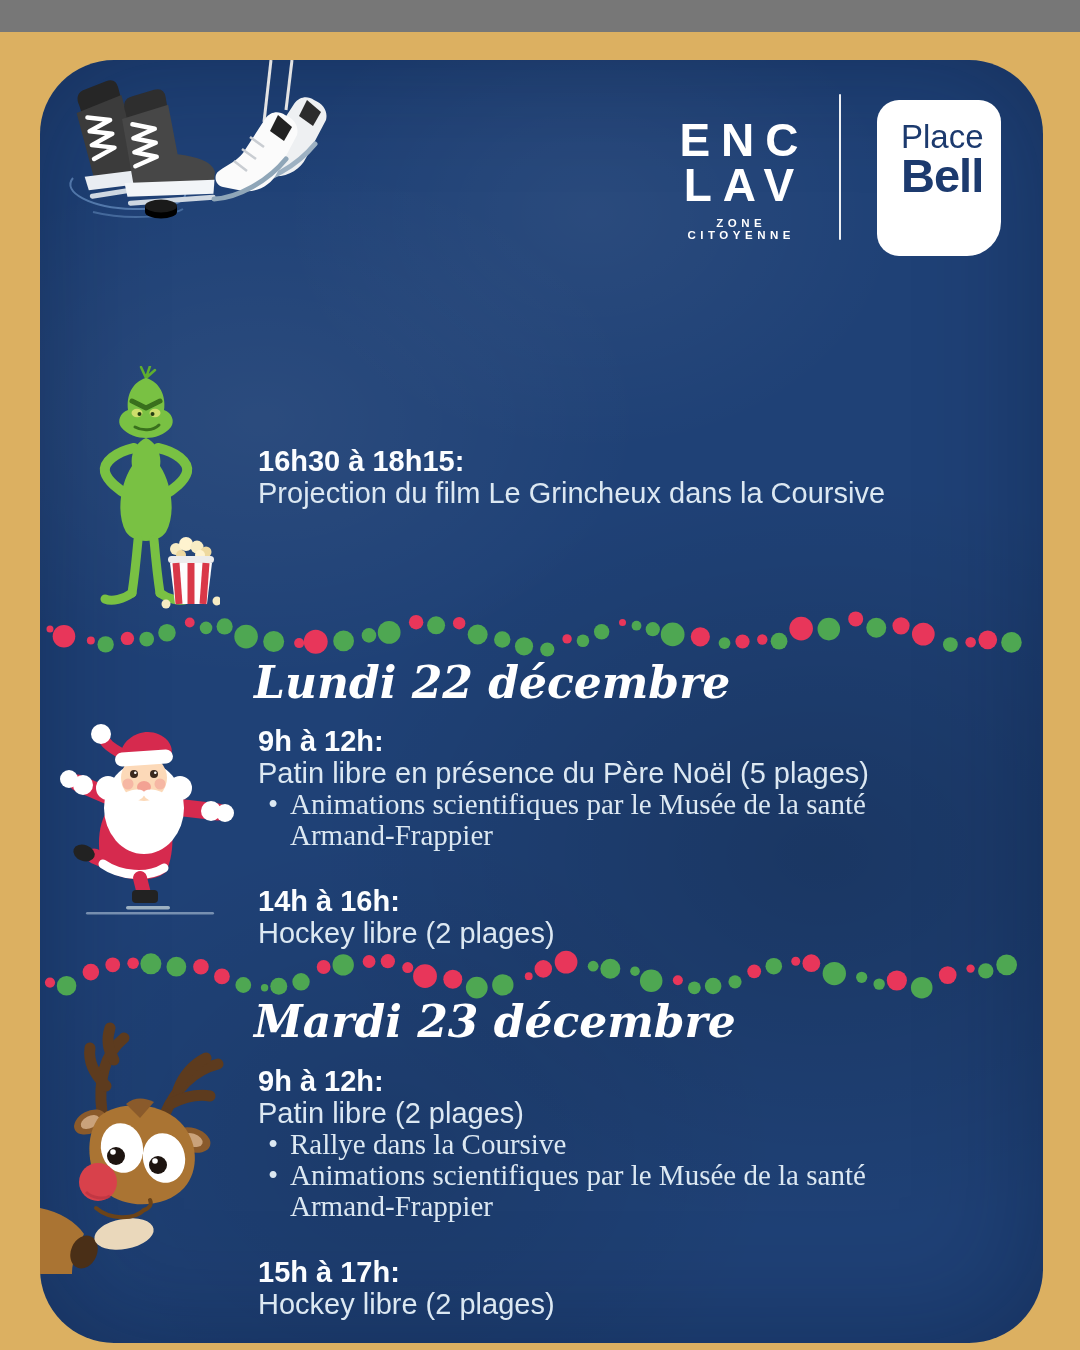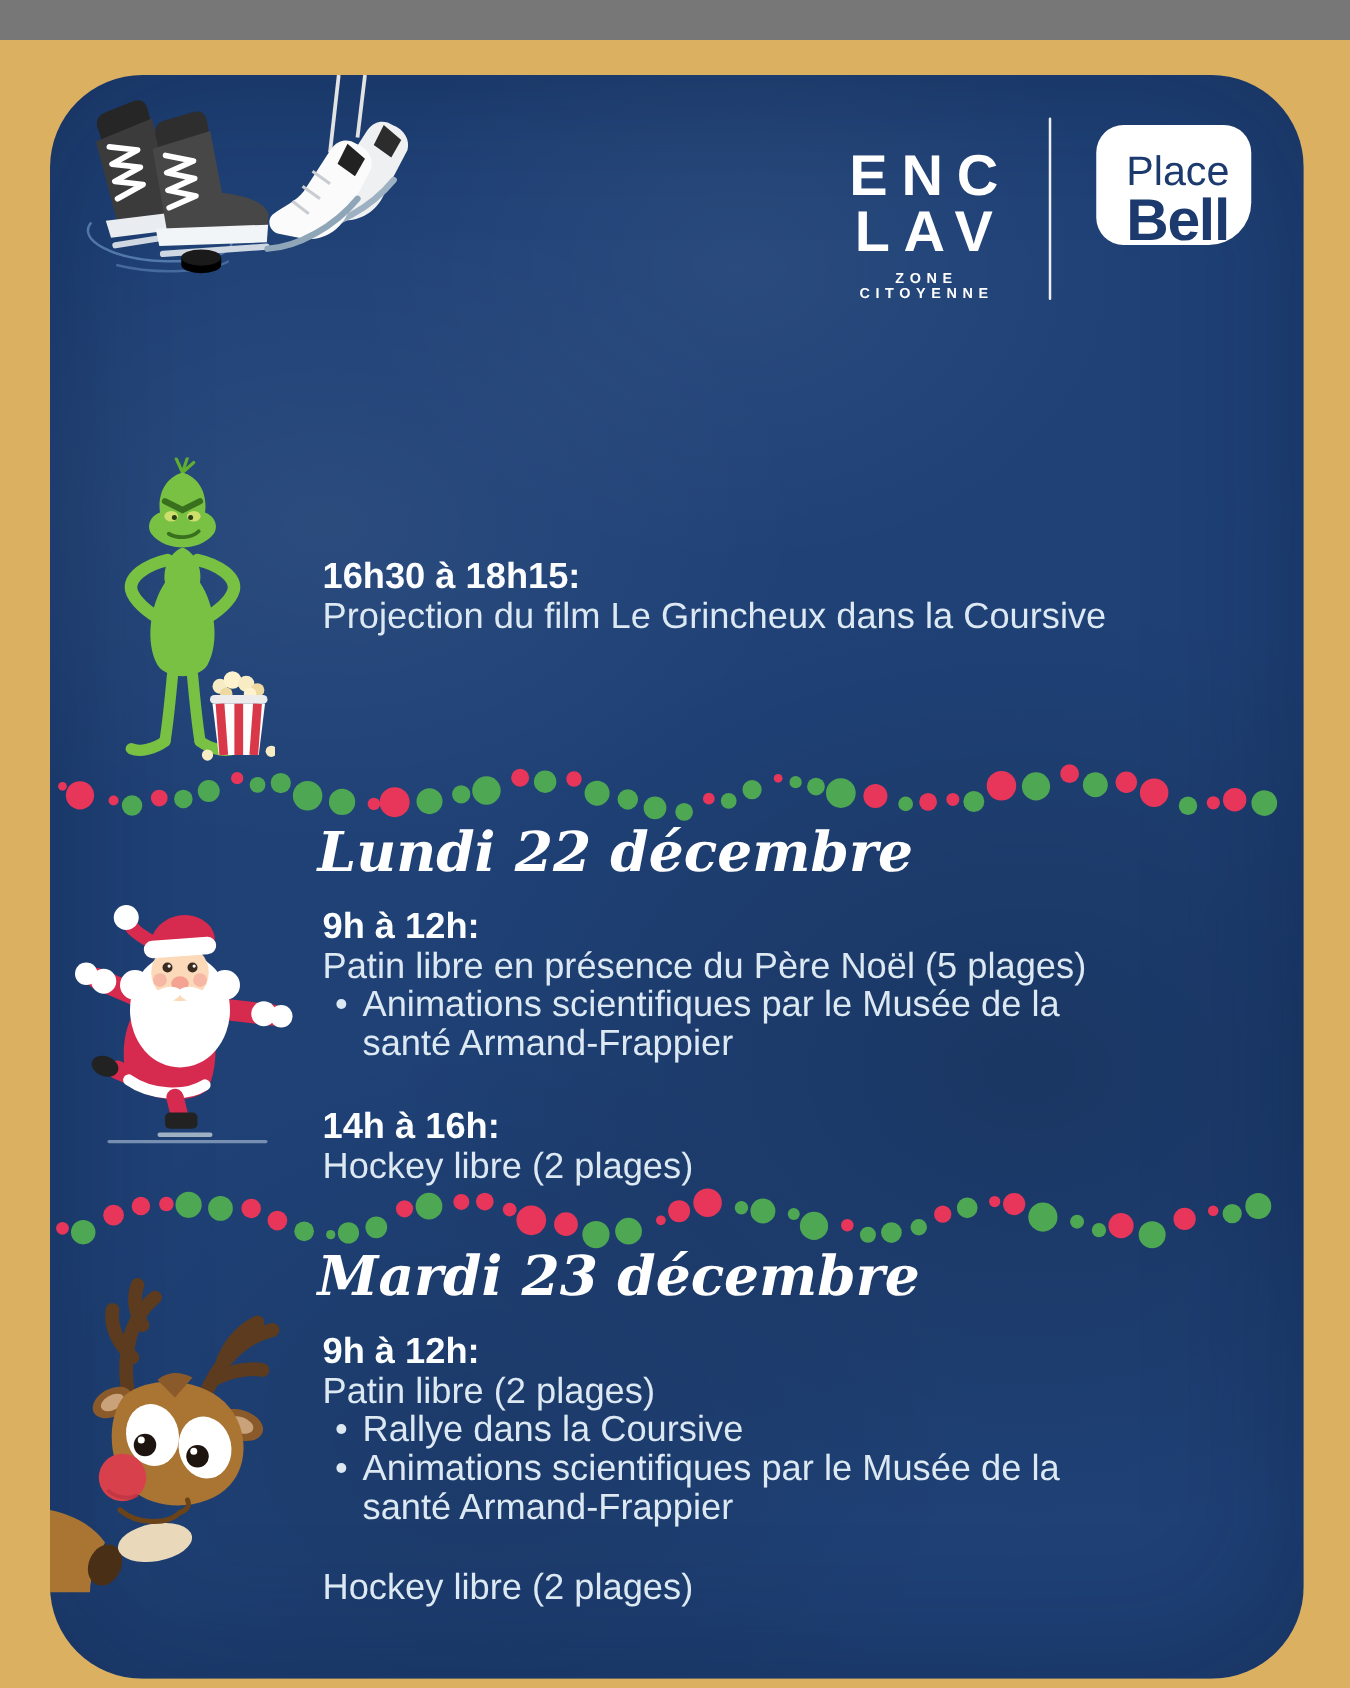--- a/index.html
+++ b/index.html
@@ -17,36 +17,36 @@
       radial-gradient(ellipse 520px 400px at 55% 12%, rgba(255,255,255,.05), transparent 60%),
       radial-gradient(ellipse 600px 500px at 35% 85%, rgba(0,0,0,.10), transparent 65%),
       var(--card-blue,#1f4176);
     box-shadow: inset 0 0 120px rgba(6,18,45,.35);
   }
   
   .enclav{position:absolute;left:666px;top:86px;width:146px;text-align:center;color:#fff;}
   .enclav-line{font-size:46px;font-weight:800;letter-spacing:11px;margin-right:-11px;line-height:45px;}
   .enclav-sub{font-size:11.5px;font-weight:bold;letter-spacing:4.5px;margin-right:-4.5px;margin-top:9px;text-align:center;}
   .logo-divider{position:absolute;left:839px;top:62px;width:2px;height:146px;background:rgba(255,255,255,.92);border-radius:1px;}
-  .placebell{position:absolute;left:877px;top:68px;width:124px;height:96px;background:#fff;
+  .placebell{position:absolute;left:877px;top:68px;width:124px;height:156px;background:#fff;
     border-radius:22px 22px 34px 22px;box-sizing:border-box;padding:20px 0 0 24px;}
   .pb1{font-size:33px;line-height:33px;color:var(--bell-navy,#1c3a6e);letter-spacing:0;}
   .pb2{font-size:47px;line-height:46px;font-weight:bold;color:var(--bell-navy,#1c3a6e);letter-spacing:-1px;}
   
   .title{position:absolute;left:0;right:0;top:240px;text-align:center;
     font-size:66px;font-weight:bold;color:#ffffff;letter-spacing:-1px;}
   
   .date{position:absolute;left:254px;font-family:"DejaVu Serif",serif;font-style:italic;font-weight:bold;
     font-size:44px;color:#ffffff;letter-spacing:0;}
   .date.d1{top:341px;} .date.d2{top:625px;} .date.d3{top:964px;}
   .events{position:absolute;left:258px;width:772px;}
   .events.e1{top:412px;} .events.e2{top:692px;} .events.e3{top:1032px;}
   .time{font-size:29px;font-weight:bold;color:#fbfdff;line-height:34px;}
   .desc{font-size:29px;color:var(--text-light,#dce8f2);line-height:31px;}
-  .bullets{margin:0;padding:0;list-style:none;max-width:652px;}
+  .bullets{margin:0;padding:0;list-style:none;max-width:652px;font-family:Liberation Serif, serif;}
   .bullets li{position:relative;padding-left:32px;font-size:29px;color:var(--text-light,#dce8f2);line-height:31px;}
   .bullets li::before{content:"\2022";position:absolute;left:10px;top:0;color:var(--text-light,#dce8f2);}
   .event + .event{margin-top:21px;}
   .event.gap-lg{margin-top:33px;}
   
   .garland{position:absolute;left:42px;width:999px;height:52px;}
   .garland.g1{top:576px;} .garland.g2{top:916px;}
   .art{position:absolute;}
 </style>
 </head>
@@ -323,16 +323,17 @@
   <div class="events e3">
     <div class="event">
       <div class="time">9h à 12h:</div>
       <div class="desc">Patin libre (2 plages)</div>
       <ul class="bullets">
         <li>Rallye dans la Coursive</li>
         <li>Animations scientifiques par le Musée de la santé Armand-Frappier</li>
       </ul>
     </div>
     <div class="event gap-lg">
+      <div class="time">15h à 17h:</div>
       <div class="desc">Hockey libre (2 plages)</div>
     </div>
   </div>
 </div>
 
 </body></html>

